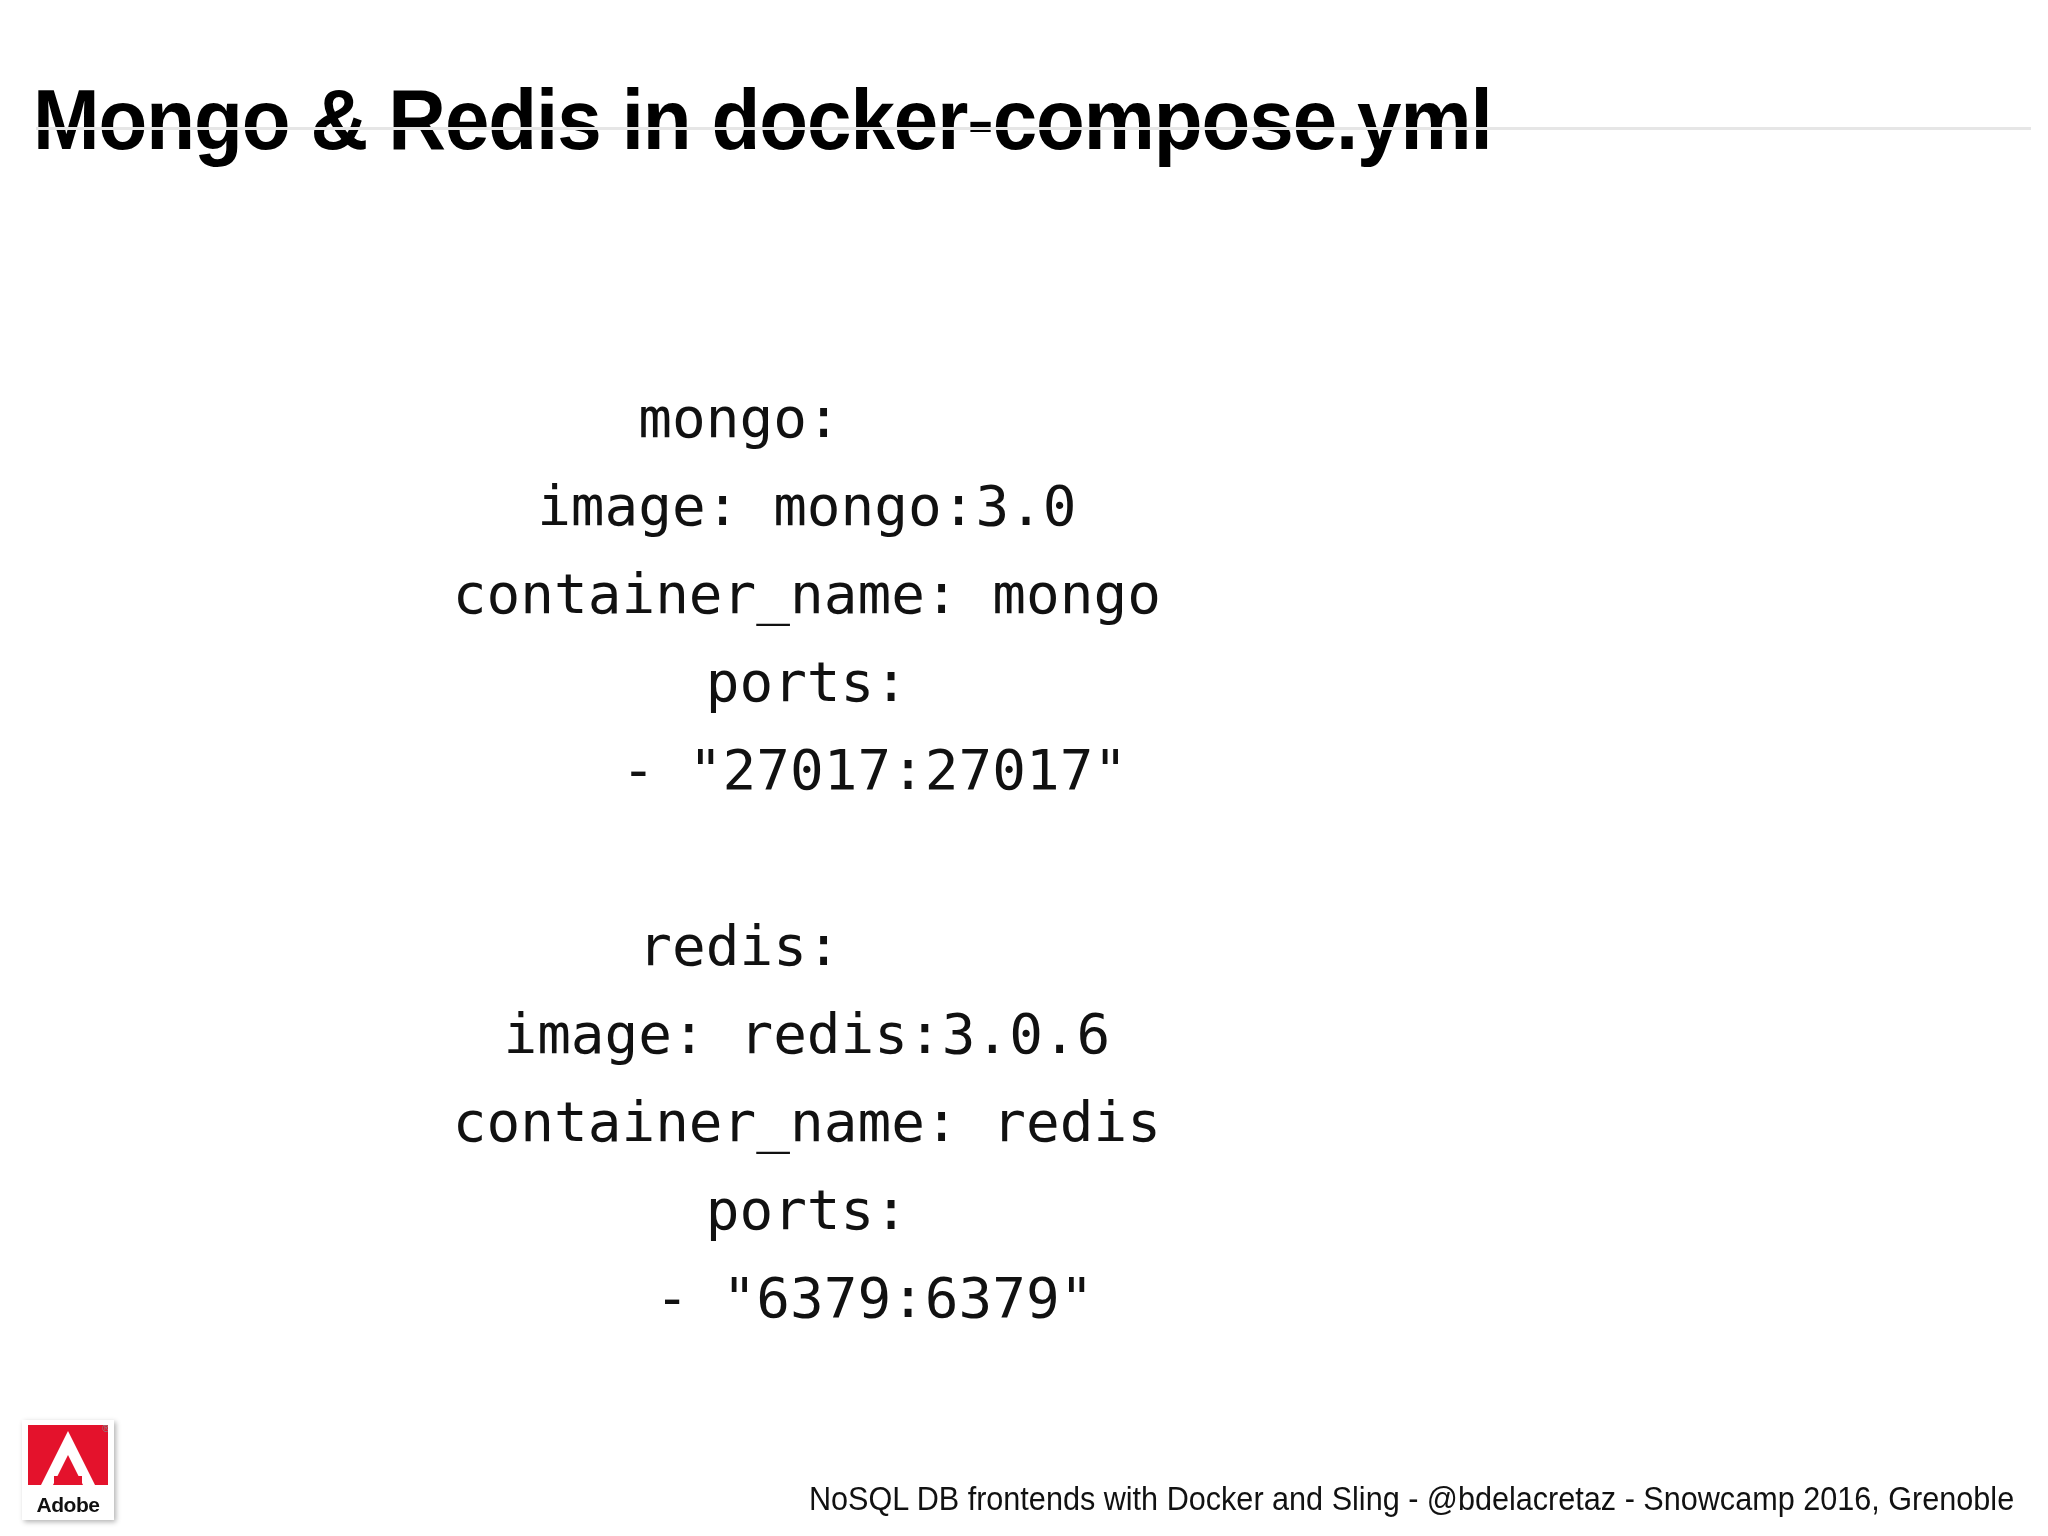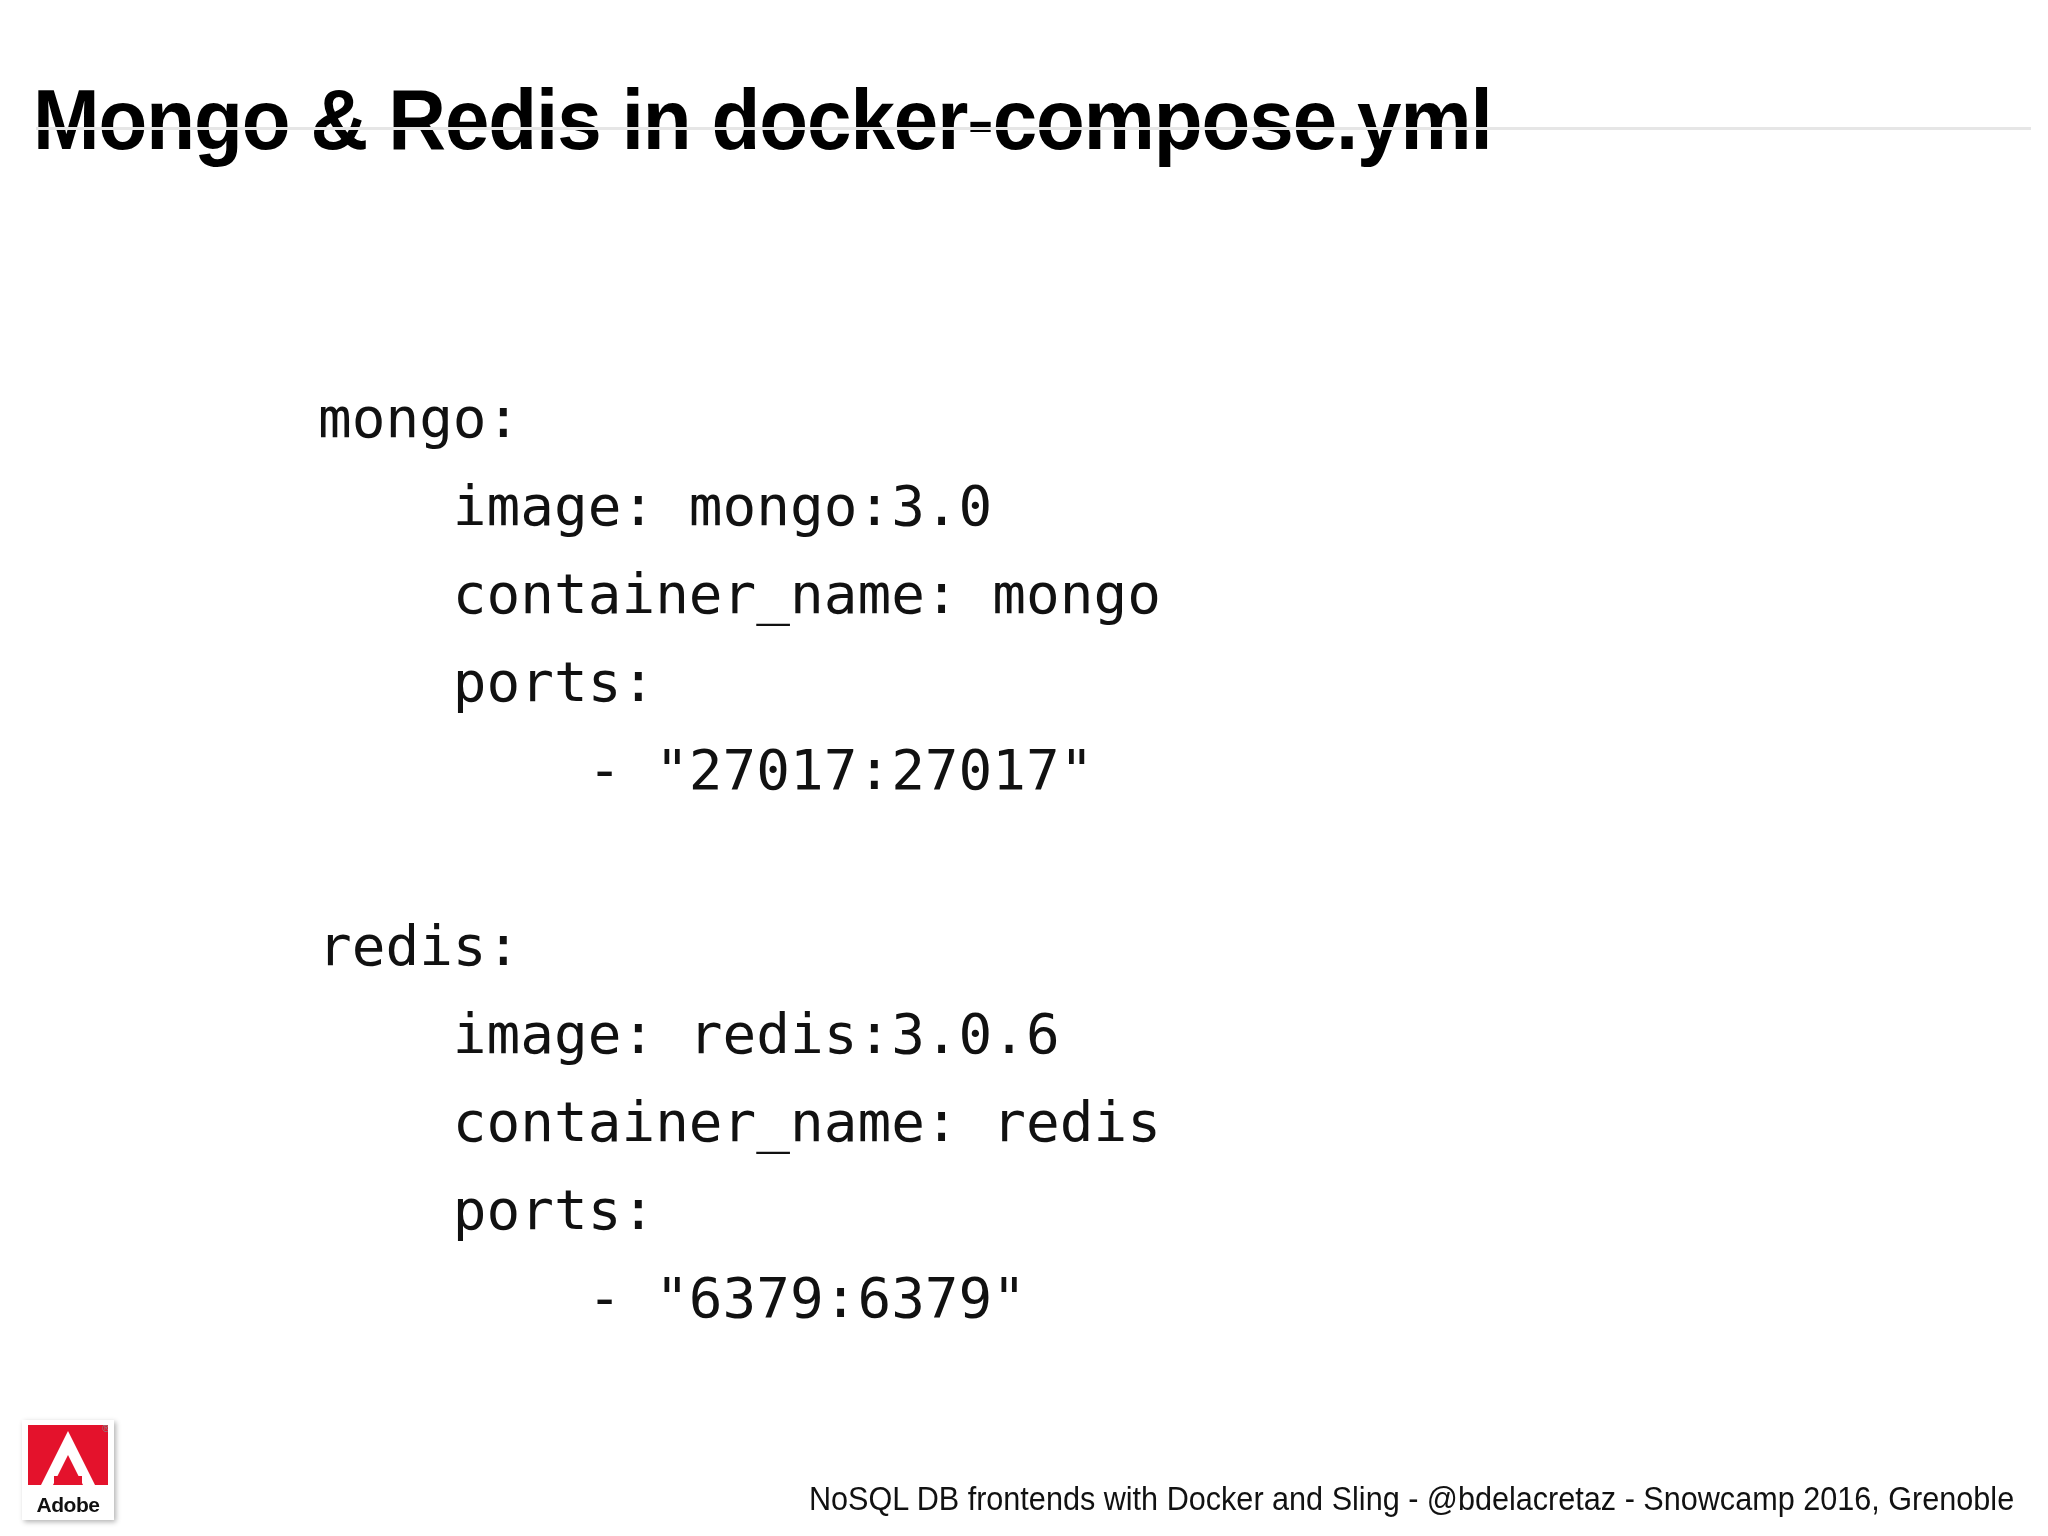--- a/index.html
+++ b/index.html
@@ -50,20 +50,21 @@
   .code-block {
     position: absolute;
     left: 318px;
     top: 318px;
     font-family: "DejaVu Sans Mono", "Liberation Mono", monospace;
     font-size: 56px;
     line-height: 88px;
     color: #111111;
     white-space: pre;
     letter-spacing: 0px;
+    text-align: center;
   }
   .code-line {
     white-space: pre;
     min-height: 88px;
   }
   .code-line.blank {
     height: 88px;
   }
 
   

